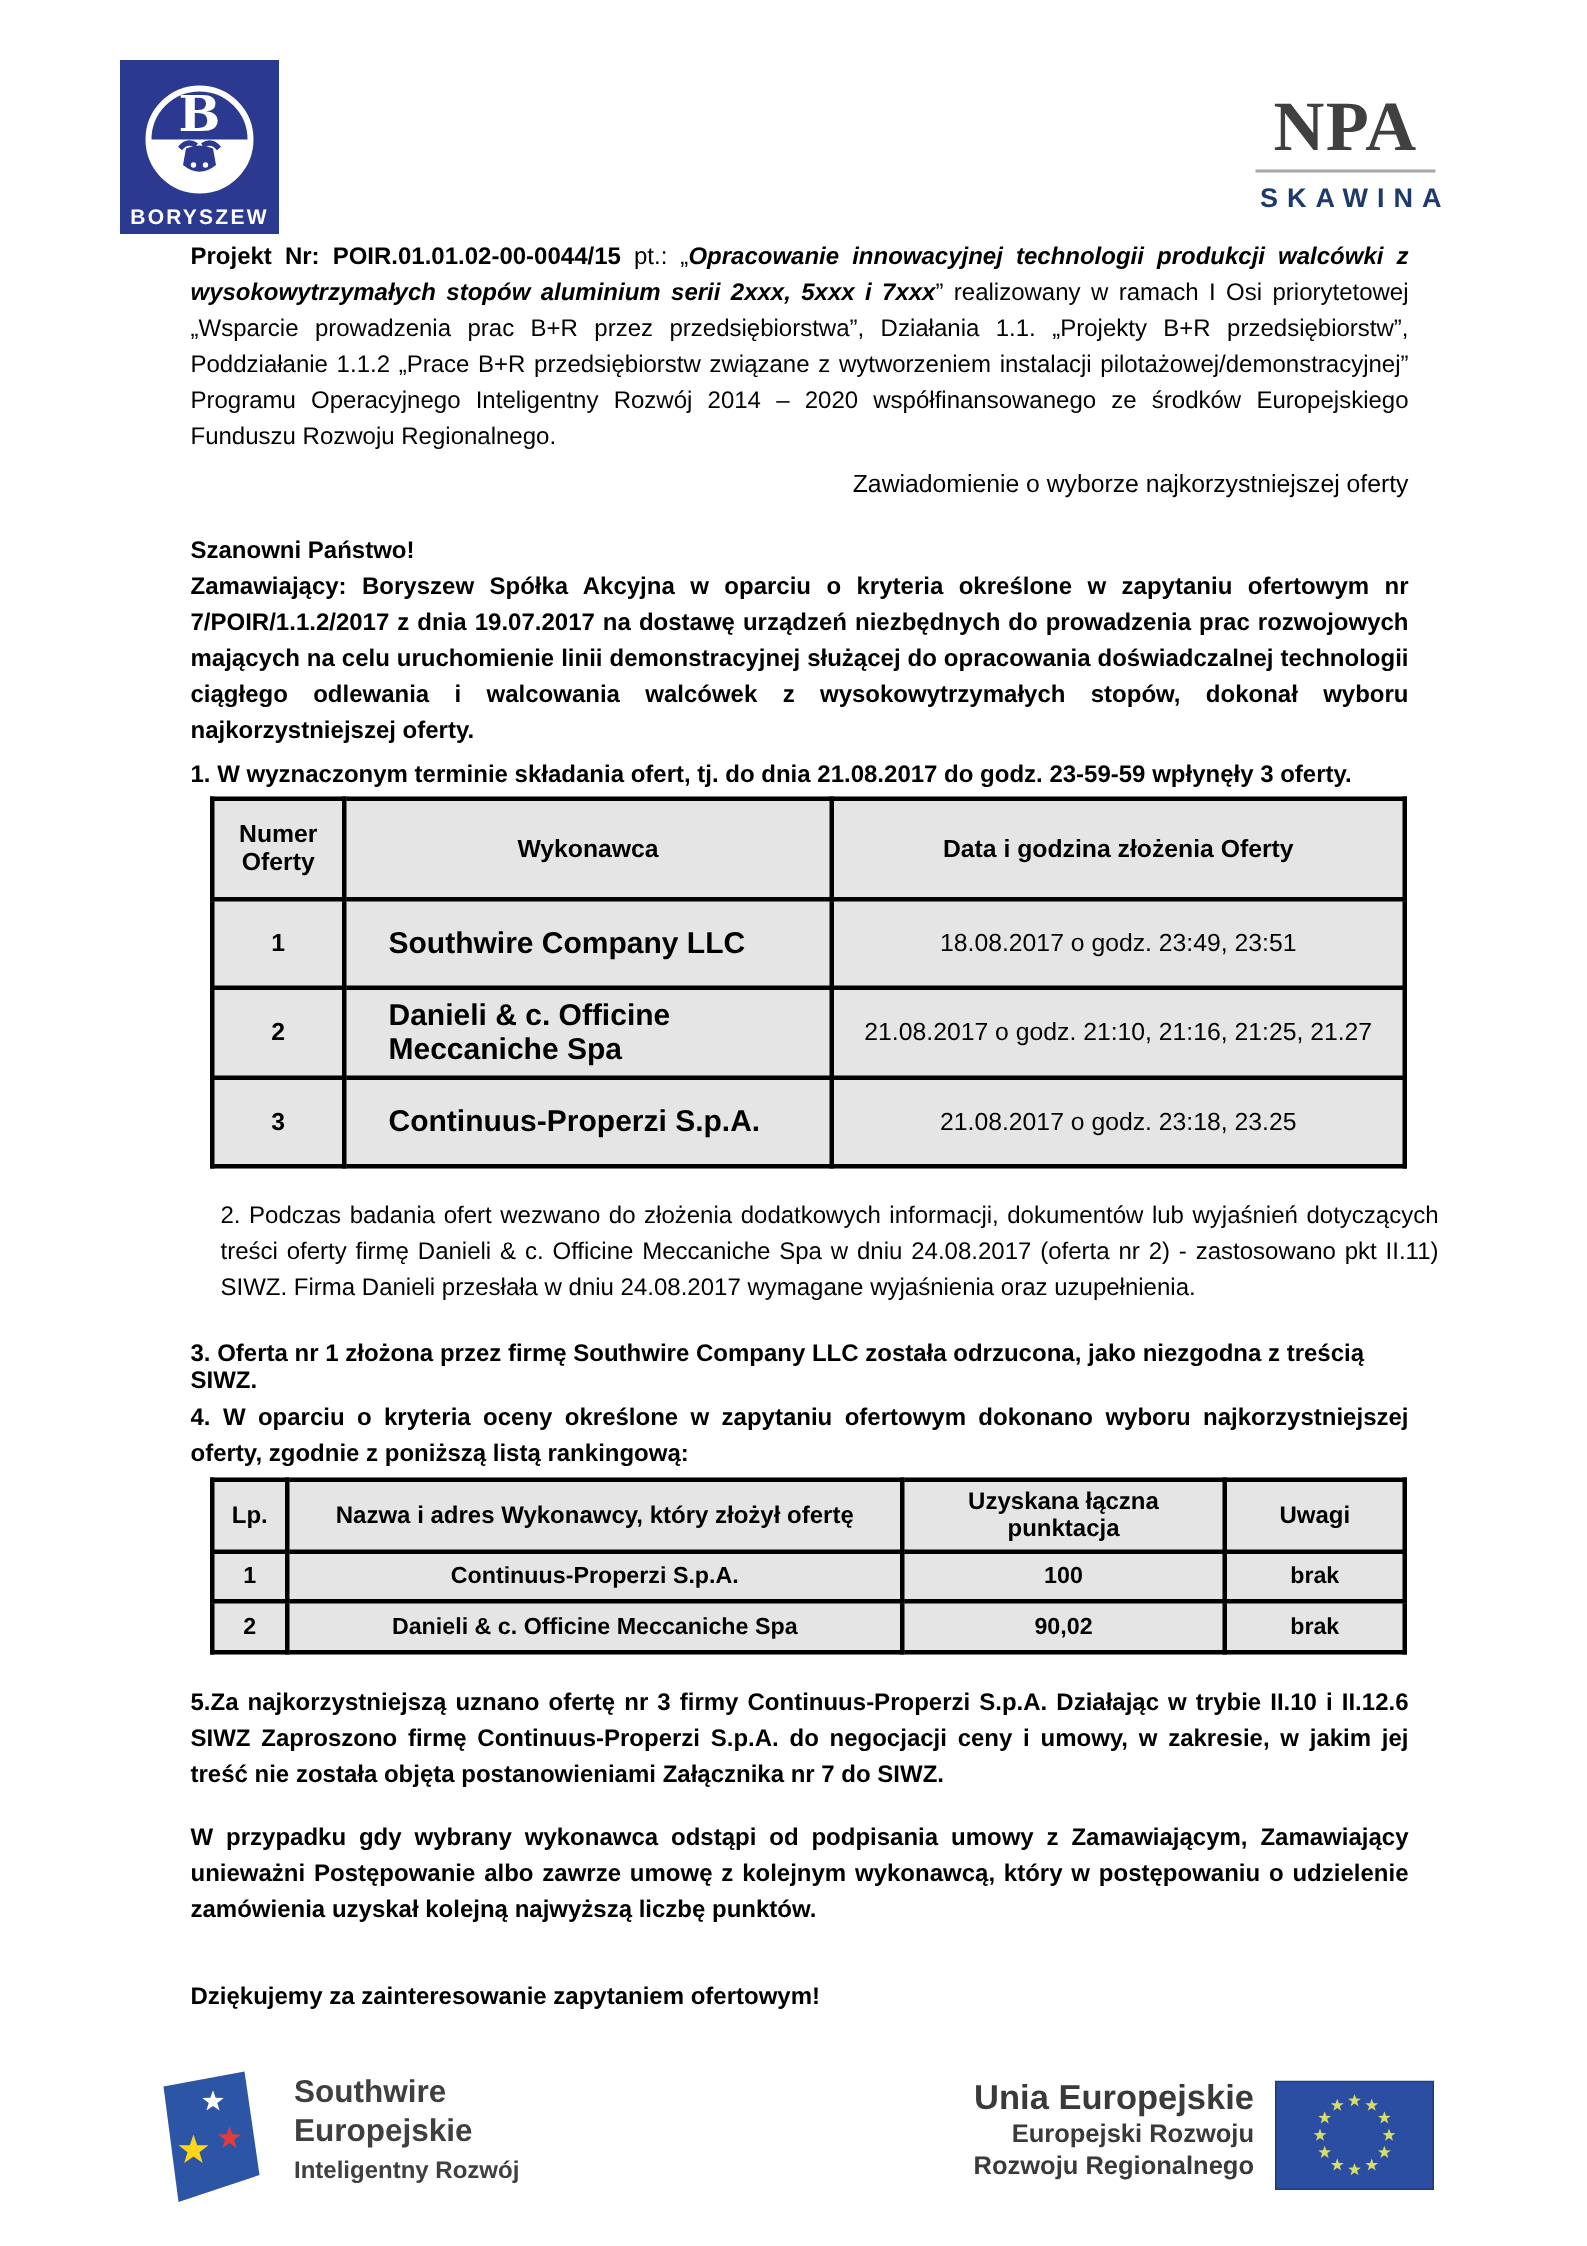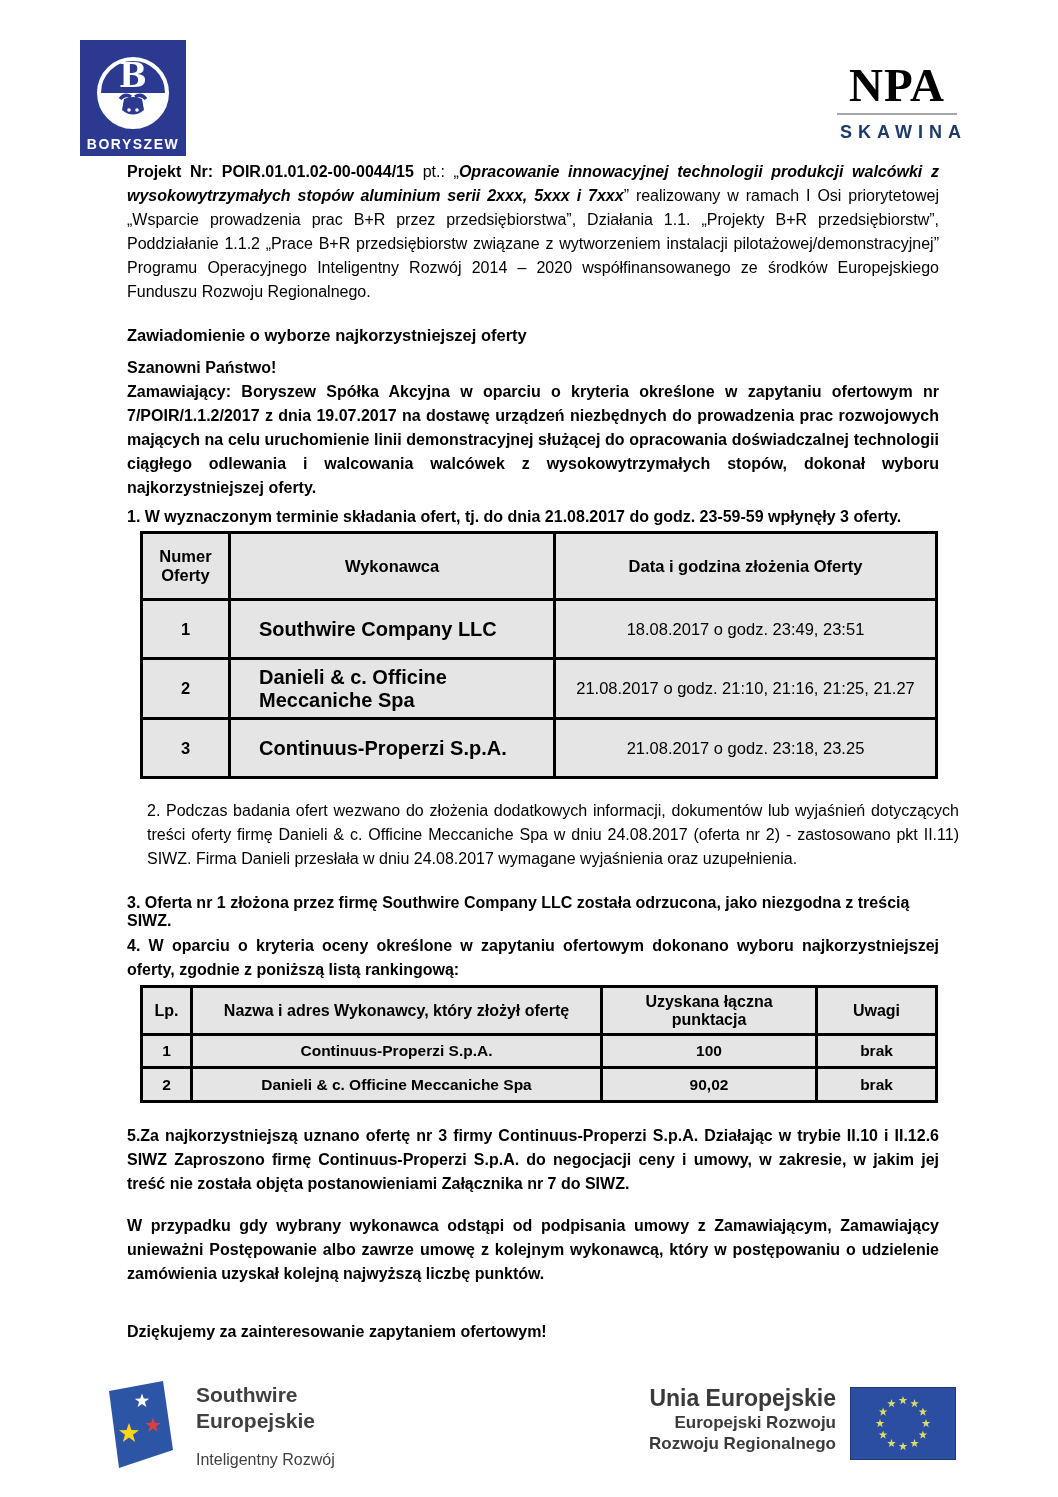--- a/index.html
+++ b/index.html
@@ -3,31 +3,31 @@
 <meta charset="utf-8">
 <style>
   * { margin:0; padding:0; box-sizing:border-box; }
   html,body { background:#ffffff; }
   body { font-family:"Liberation Sans", sans-serif; color:#000; }
   .page { position:relative; width:1058px; height:1497px; background:#fff; overflow:hidden; }
 
   
   .logo-boryszew { position:absolute; left:80px; top:40px; width:106px; height:116px; }
   .logo-npa { position:absolute; left:834px; top:60px; width:126px; text-align:center; }
-  .npa-title { font-family:"Liberation Serif", serif; font-weight:700; font-size:47px; line-height:50px; color:#000000; letter-spacing:1px; }
+  .npa-title { font-family:"Liberation Serif", serif; font-weight:700; font-size:47px; line-height:50px; color:#404040; letter-spacing:1px; }
   .npa-divider { height:2px; background:#A6A6A6; width:120px; margin:3px auto 7px auto; }
   .npa-sub { font-size:18px; font-weight:700; color:#1E3A6A; letter-spacing:6px; margin-left:6px; }
 
   
   .col { position:absolute; left:127px; width:812px; }
   .justify { text-align:justify; }
   .intro { top:160px; font-size:16px; line-height:24px; font-weight:400; }
   .intro b { font-weight:700; }
   .intro .ital { font-weight:700; font-style:italic; }
-  .doc-title { top:314px; text-align:left; font-size:16.5px; font-weight:700;margin-top:12px; }
+  .doc-title { top:314px; text-align:right; font-size:16.5px; font-weight:400; }
   .greeting-block { top:356px; font-size:16px; line-height:24px; font-weight:700; }
   .item1 { top:508px; font-size:16px; font-weight:700; }
   .item2 { top:799px; font-size:16px; line-height:24px; font-weight:400;margin-left:20px; }
   .item3 { top:894px; font-size:16px; font-weight:700; }
   .item4 { top:934px; font-size:16px; line-height:24px; font-weight:700; }
   .item5 { top:1124px; font-size:16px; line-height:24px; font-weight:700; }
   .closing { top:1214px; font-size:16px; line-height:24px; font-weight:700; }
   .thanks { top:1323px; font-size:16px; font-weight:700; }
 
   
@@ -39,21 +39,21 @@
   .t1 td.cell-comp { font-size:20px; font-weight:700; text-align:left; padding-left:28px; }
   .t1 td.cell-date { font-size:16.5px; font-weight:400; text-align:center; }
   .t2 { position:absolute; left:140px; top:985px; width:795px; }
   .t2 th { font-size:16px; font-weight:700; text-align:center; padding:4px; }
   .t2 td { font-size:15.5px; font-weight:700; text-align:center; }
 
   
   .footer-left-flag { position:absolute; left:95px; top:1378px; }
   .footer-left-text { position:absolute; left:196px; top:1382px; color:#404041; }
   .fe-line { font-size:21px; font-weight:700; line-height:26px; }
-  .fe-sub { font-size:16px; font-weight:400; margin-top:17px; }
+  .fe-sub { font-size:16px; font-weight:700; margin-top:5px; }
   .footer-right-text { position:absolute; left:560px; top:1385px; width:276px; text-align:right; color:#3A3A3C; }
   .ue-line1 { font-size:23px; font-weight:700; line-height:27px; }
   .ue-line2 { font-size:17px; font-weight:700; line-height:21px; }
   .footer-right-flag { position:absolute; left:850px; top:1387px; }
 </style>
 </head>
 <body>
 
 <svg width="0" height="0" style="position:absolute" aria-hidden="true">
   <symbol id="star" viewBox="-5 -5 10 10">

